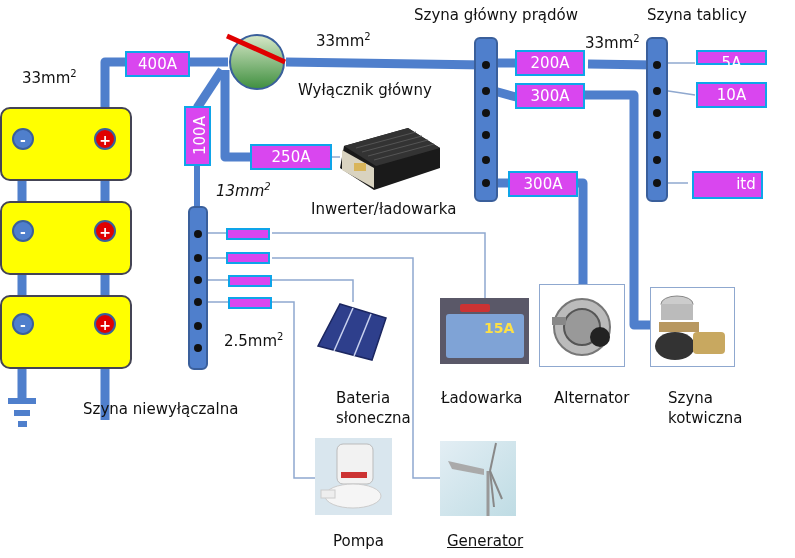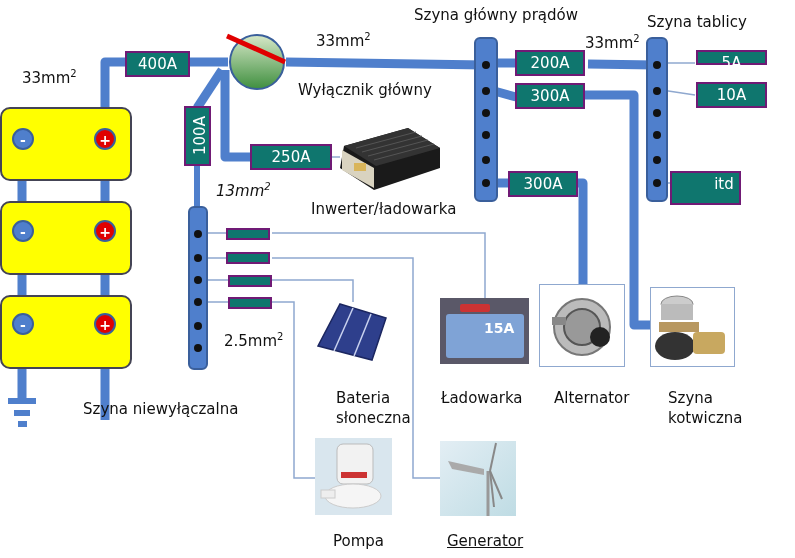--- a/index.html
+++ b/index.html
@@ -1,20 +1,20 @@
 <!DOCTYPE html>
 <html><head>
 <meta charset="utf-8">
 <style>
   html,body{margin:0;padding:0;background:#fff;}
   body{width:795px;height:558px;position:relative;overflow:hidden;font-family:"DejaVu Sans","Liberation Sans",sans-serif;}
   svg.wires{position:absolute;left:0;top:0;}
   .lbl{position:absolute;font-size:15px;color:#111;white-space:nowrap;line-height:1.3;}
   .lbl sup{font-size:10px;}
-  .fuse{position:absolute;background:#0f766e;border:2px solid #701a75;color:#fff;font-size:15px;text-align:center;box-sizing:border-box;line-height:22px;}
+  .fuse{position:absolute;background:#d946ef;border:2px solid #0ea5e9;color:#fff;font-size:15px;text-align:center;box-sizing:border-box;line-height:22px;}
   .fuse.small{height:12px;width:44px;border-width:2px;}
   .fuse.vert{writing-mode:vertical-rl;transform:rotate(180deg);line-height:28px;}
   .bus{position:absolute;background:#4f7fcc;border:2px solid #3a5f9b;border-radius:6px;box-sizing:border-box;}
   .dot{position:absolute;width:8px;height:8px;border-radius:50%;background:#111;left:50%;margin-left:-4px;}
   .batt{position:absolute;left:0;width:132px;height:74px;background:#ffff00;border:2px solid #445;border-radius:10px;box-sizing:border-box;}
   .term{position:absolute;width:22px;height:22px;border-radius:50%;color:#fff;font-size:14px;text-align:center;line-height:21px;box-sizing:border-box;font-weight:bold;}
   .term.neg{background:#4f7fcc;border:2px solid #3a5f9b;}
   .term.pos{background:#e00000;border:2px solid #3a5f9b;}
   .photo{position:absolute;box-sizing:border-box;overflow:hidden;}
 </style>
@@ -82,21 +82,21 @@
   <div class="term pos" style="left:92px;top:16px;">+</div>
 </div>
 
 <div class="lbl" style="left:22px;top:67px;"><span>33mm</span><sup>2</sup></div>
 <div class="lbl" style="left:316px;top:30px;"><span>33mm</span><sup>2</sup></div>
 <div class="lbl" style="left:585px;top:32px;"><span>33mm</span><sup>2</sup></div>
 <div class="lbl" style="left:216px;top:180px;font-style:italic;"><span>13mm</span><sup>2</sup></div>
 <div class="lbl" style="left:224px;top:330px;"><span>2.5mm</span><sup>2</sup></div>
 
 <div class="lbl" style="left:414px;top:6px;">Szyna główny prądów</div>
-<div class="lbl" style="left:647px;top:6px;margin-top:7px;">Szyna tablicy</div>
+<div class="lbl" style="left:647px;top:6px;">Szyna tablicy</div>
 <div class="lbl" style="left:298px;top:81px;">Wyłącznik główny</div>
 <div class="lbl" style="left:311px;top:200px;">Inwerter/ładowarka</div>
 <div class="lbl" style="left:83px;top:400px;">Szyna niewyłączalna</div>
 
 <div class="lbl" style="left:441px;top:389px;">Ładowarka</div>
 <div class="lbl" style="left:554px;top:389px;">Alternator</div>
 <div class="lbl" style="left:668px;top:389px;">
     <div>Szyna</div>
     <div>kotwiczna</div>
   </div>
@@ -108,21 +108,21 @@
 <div class="lbl" style="left:447px;top:532px;text-decoration:underline;">Generator</div>
 
 <div class="fuse" style="left:125px;top:51px;width:65px;height:26px;">400A</div>
 <div class="fuse vert" style="left:184px;top:106px;width:27px;height:60px;">100A</div>
 <div class="fuse" style="left:250px;top:144px;width:82px;height:26px;">250A</div>
 <div class="fuse" style="left:515px;top:50px;width:70px;height:26px;">200A</div>
 <div class="fuse" style="left:515px;top:83px;width:70px;height:26px;">300A</div>
 <div class="fuse" style="left:508px;top:171px;width:70px;height:26px;">300A</div>
 <div class="fuse" style="left:696px;top:50px;width:71px;height:15px;">5A</div>
 <div class="fuse" style="left:696px;top:82px;width:71px;height:26px;">10A</div>
-<div class="fuse" style="left:670px;top:171px;width:71px;height:34px;padding-left:37px;">itd</div>
+<div class="fuse" style="left:692px;top:171px;width:71px;height:28px;padding-left:37px;">itd</div>
 
 <div class="fuse small" style="left:226px;top:228px;"></div>
 <div class="fuse small" style="left:226px;top:252px;"></div>
 <div class="fuse small" style="left:228px;top:275px;"></div>
 <div class="fuse small" style="left:228px;top:297px;"></div>
 
 <div class="bus" style="left:474px;top:37px;width:24px;height:165px;">
   <div class="dot" style="top:22px;"></div>
   <div class="dot" style="top:48px;"></div>
   <div class="dot" style="top:70px;"></div>
@@ -172,21 +172,21 @@
 </svg>
 
 <svg style="position:absolute;left:314px;top:302px;" width="76" height="62">
   <polygon points="26,2 72,16 58,58 4,44" fill="#2e3f8c" stroke="#1b2660" stroke-width="1.5"></polygon>
   <line x1="39" y1="6" x2="20" y2="49" stroke="#c9d2ef" stroke-width="1.5"></line>
   <line x1="57" y1="12" x2="40" y2="54" stroke="#c9d2ef" stroke-width="1.5"></line>
 </svg>
 
 <div class="photo" style="left:440px;top:298px;width:89px;height:66px;background:#5a5868;">
   <div style="position:absolute;left:6px;top:16px;width:78px;height:44px;background:#7fa3d6;border-radius:3px;"></div>
-  <div style="position:absolute;left:44px;top:22px;color:#ffffff;font-weight:bold;font-size:14px;">15A</div>
+  <div style="position:absolute;left:44px;top:22px;color:#fde047;font-weight:bold;font-size:14px;">15A</div>
   <div style="position:absolute;left:20px;top:6px;width:30px;height:8px;background:#c33;border-radius:2px;"></div>
 </div>
 
 <div class="photo" style="left:539px;top:284px;width:86px;height:83px;border:1px solid #8fa8cf;background:#fff;">
   <svg width="84" height="81">
     <circle cx="42" cy="42" r="28" fill="#bbb" stroke="#777" stroke-width="2"></circle>
     <circle cx="42" cy="42" r="18" fill="#999" stroke="#555" stroke-width="2"></circle>
     <circle cx="60" cy="52" r="10" fill="#222"></circle>
     <rect x="12" y="32" width="14" height="8" fill="#888"></rect>
   </svg>

